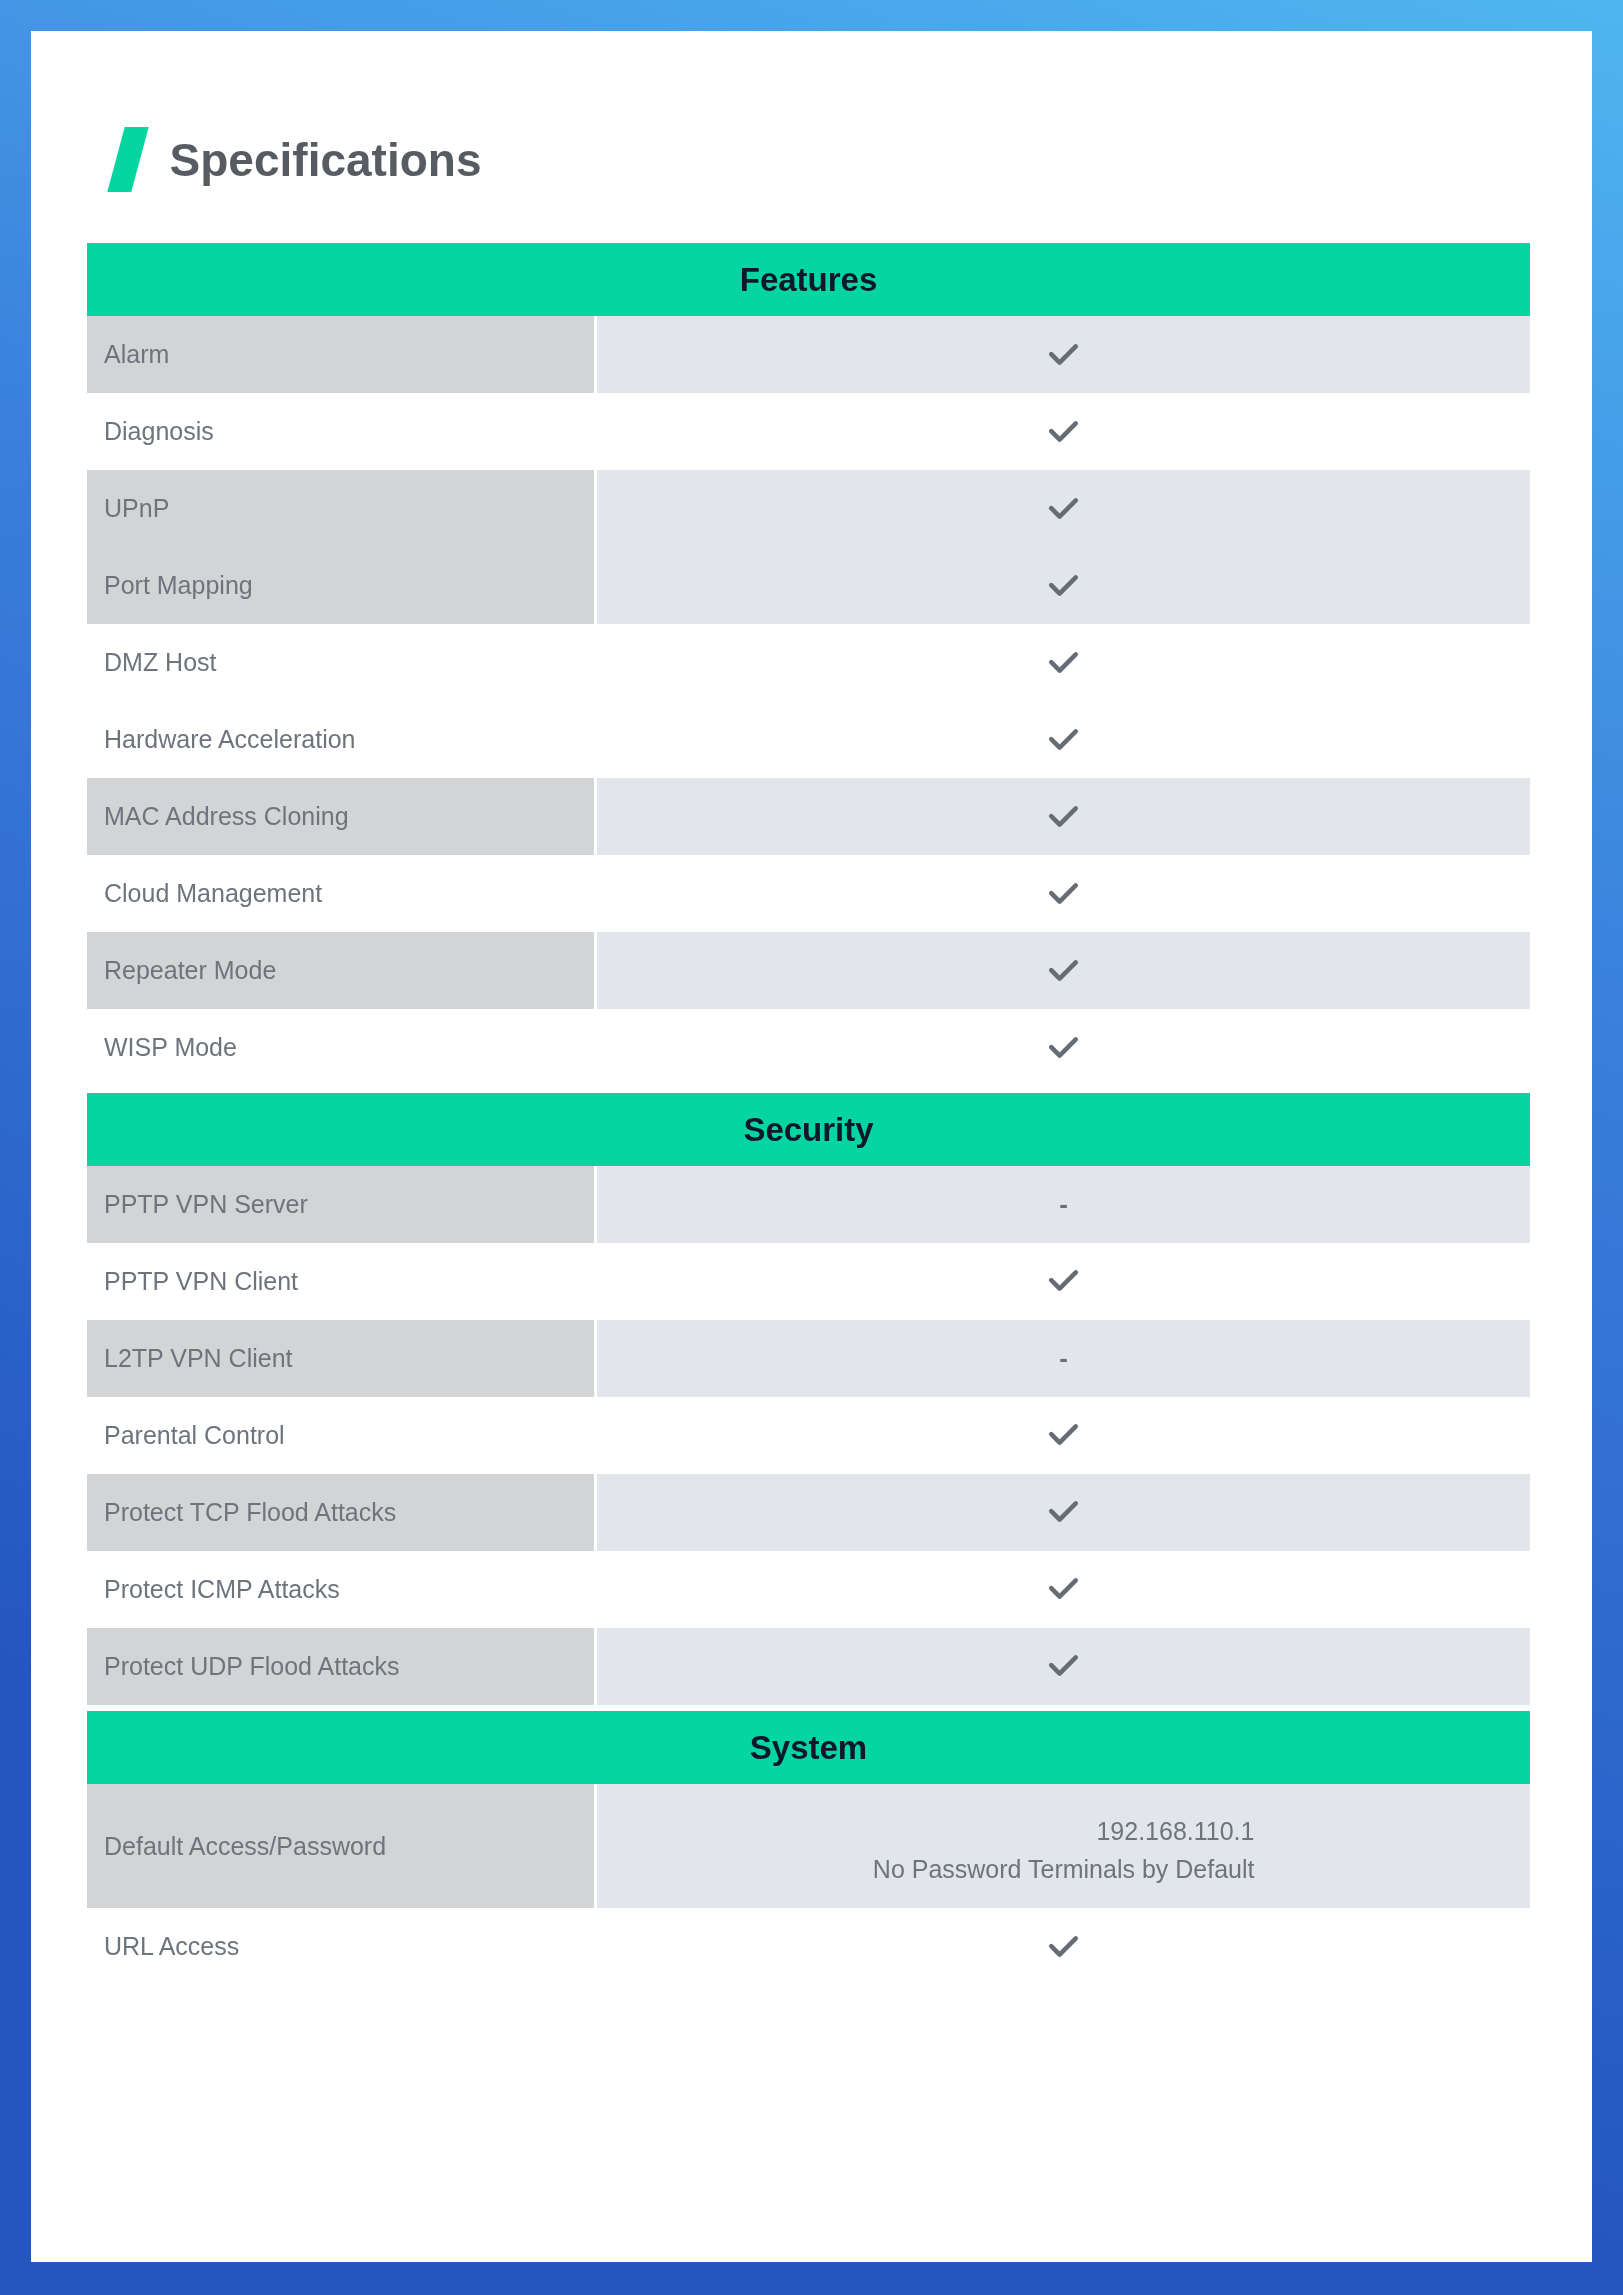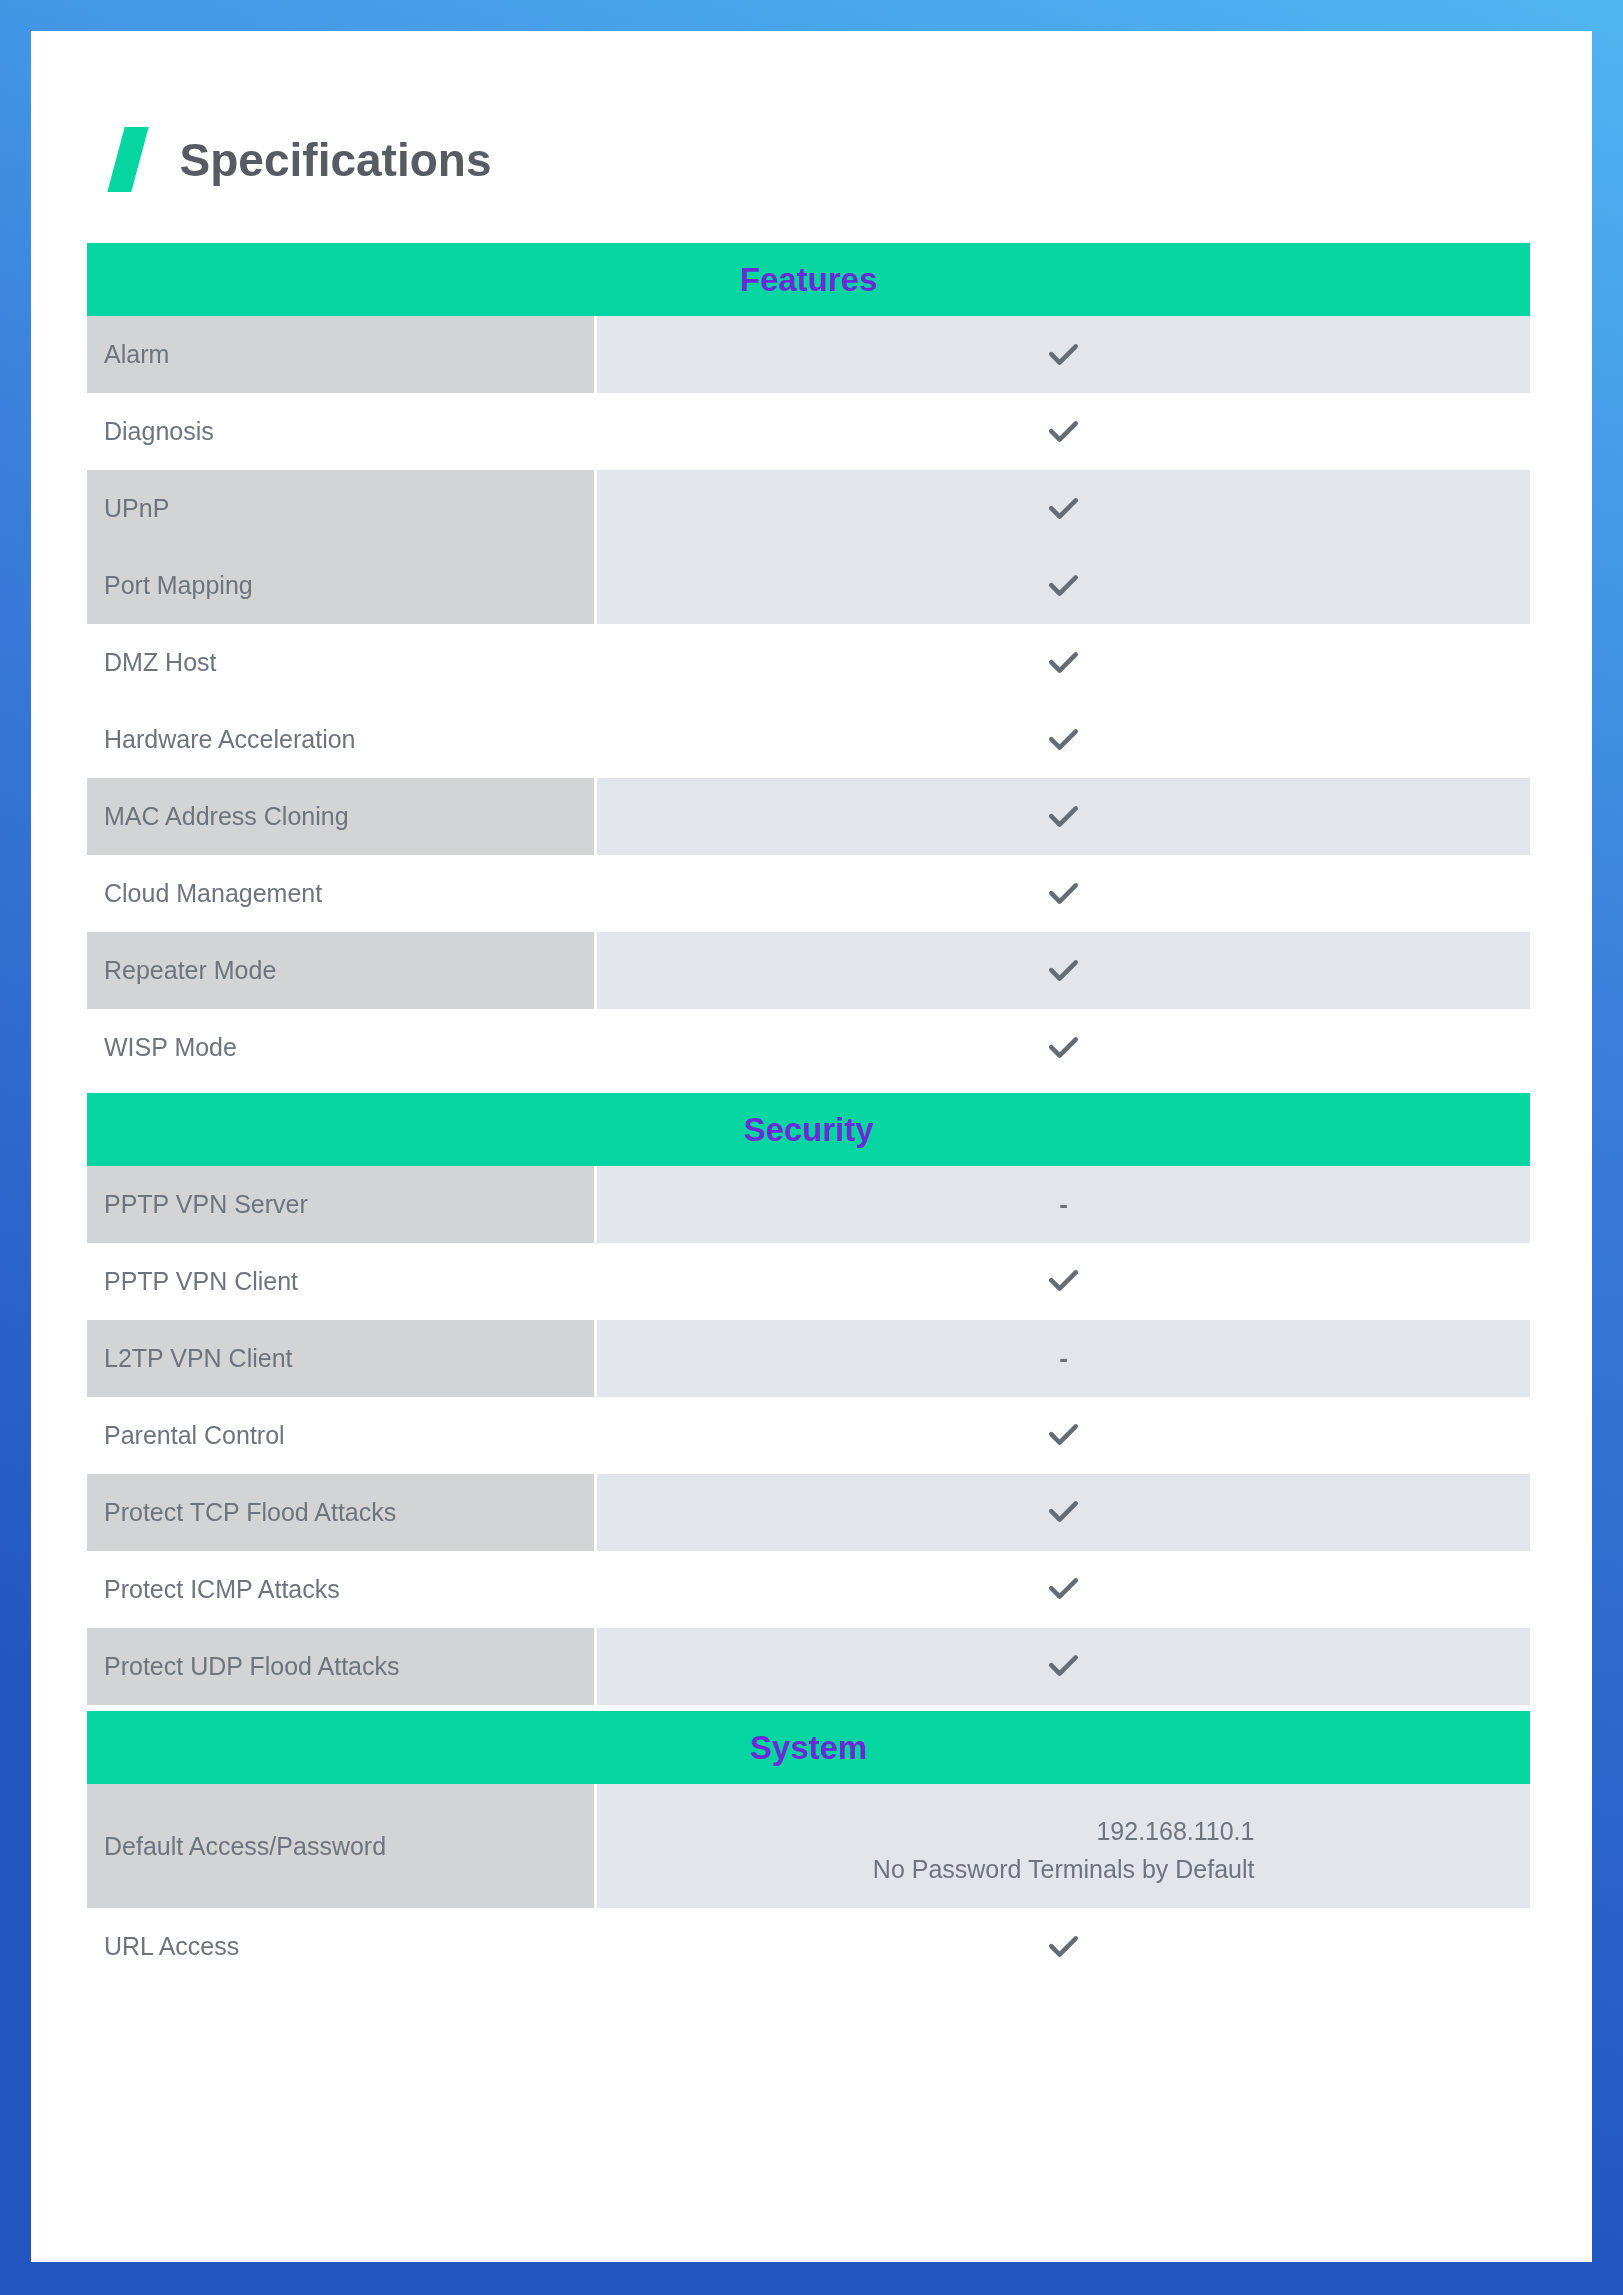--- a/index.html
+++ b/index.html
@@ -27,36 +27,36 @@
   }
   .slash {
     width: 23.6px;
     height: 65px;
     background: #05D6A1;
     transform: skewX(-15deg);
     margin-right: 22px;
     flex: 0 0 auto;
   }
   .title {
-    margin: 18px;
+    margin: 8px;
     font-size: 46px;
     font-weight: bold;
     color: #575C63;
     letter-spacing: 0px;
   }
   .spec-table {
     margin: 51px 62px 0 56px;
     width: 1443px;
   }
   .section + .section { margin-top: 6.5px; }
   .section-header {
     height: 73px;
     line-height: 73px;
     background: #05D6A1;
-    color: #6d28d9;
+    color: #0f172a;
     font-size: 33px;
     font-weight: bold;
     text-align: center;
   }
   .row {
     display: flex;
     height: 77px;
     column-gap: 3.3px;
   }
   .row.tall { height: 124px; }

